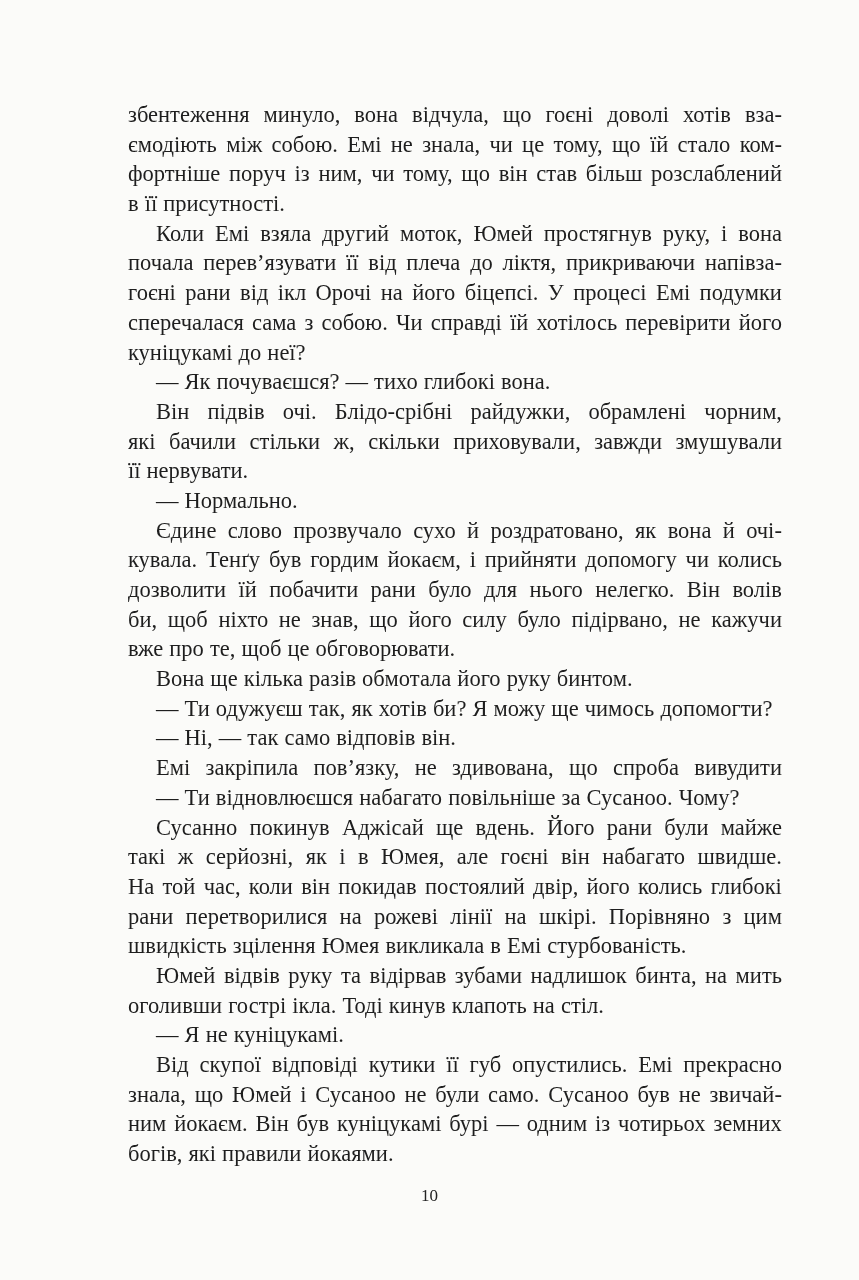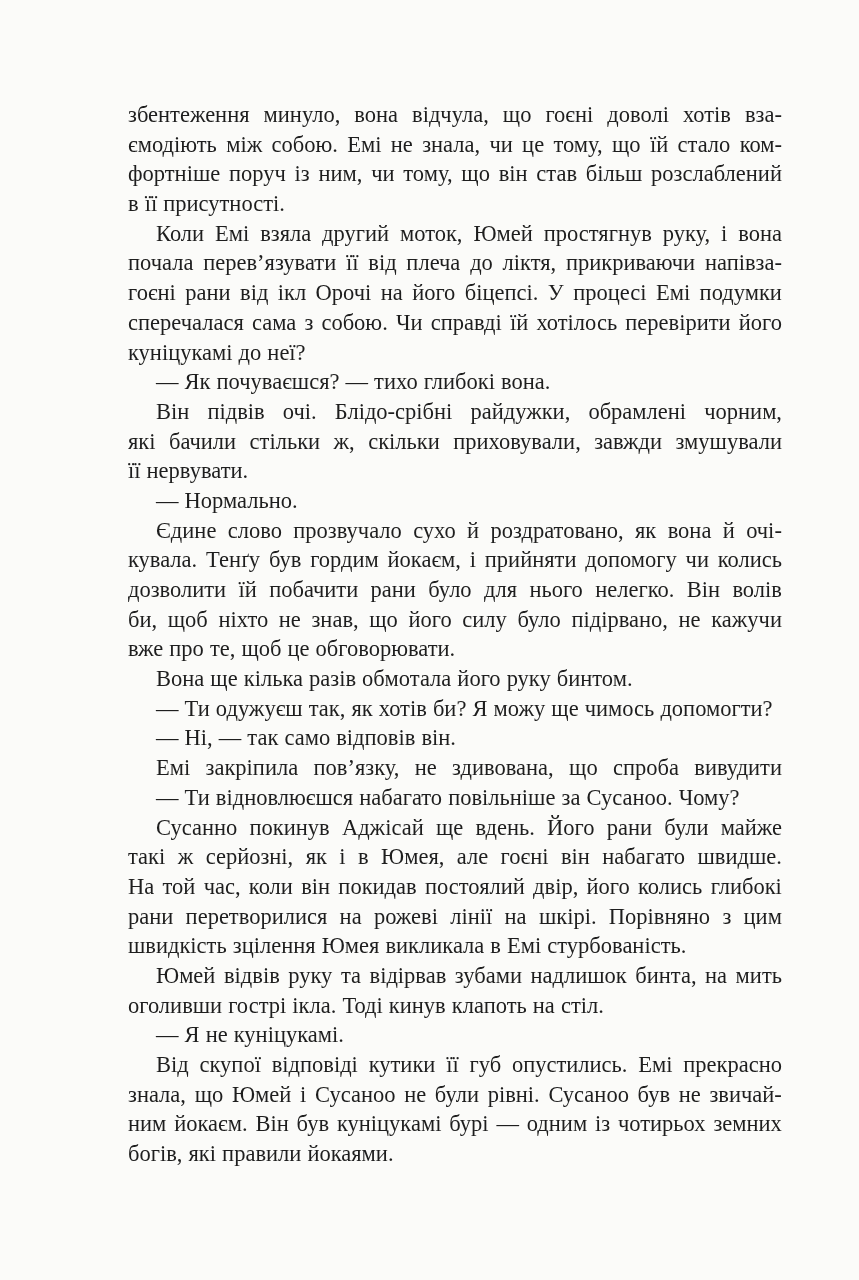--- a/index.html
+++ b/index.html
@@ -431,21 +431,21 @@
           <span class="w">прекрасно</span>
         </div>
         <div class="line">
           <span class="w">знала,</span>
           <span class="w">що</span>
           <span class="w">Юмей</span>
           <span class="w">і</span>
           <span class="w">Сусаноо</span>
           <span class="w">не</span>
           <span class="w">були</span>
-          <span class="w">рівні.</span>
+          <span class="w">само.</span>
           <span class="w">Сусаноо</span>
           <span class="w">був</span>
           <span class="w">не</span>
           <span class="w">звичай-</span>
         </div>
         <div class="line">
           <span class="w">ним</span>
           <span class="w">йокаєм.</span>
           <span class="w">Він</span>
           <span class="w">був</span>
@@ -458,13 +458,14 @@
           <span class="w">земних</span>
         </div>
         <div class="line last">
           <span class="w">богів,</span>
           <span class="w">які</span>
           <span class="w">правили</span>
           <span class="w">йокаями.</span>
         </div>
       </div>
     </div>
+  <div class="page-number">10</div>
 </div>
 
 </body></html>

